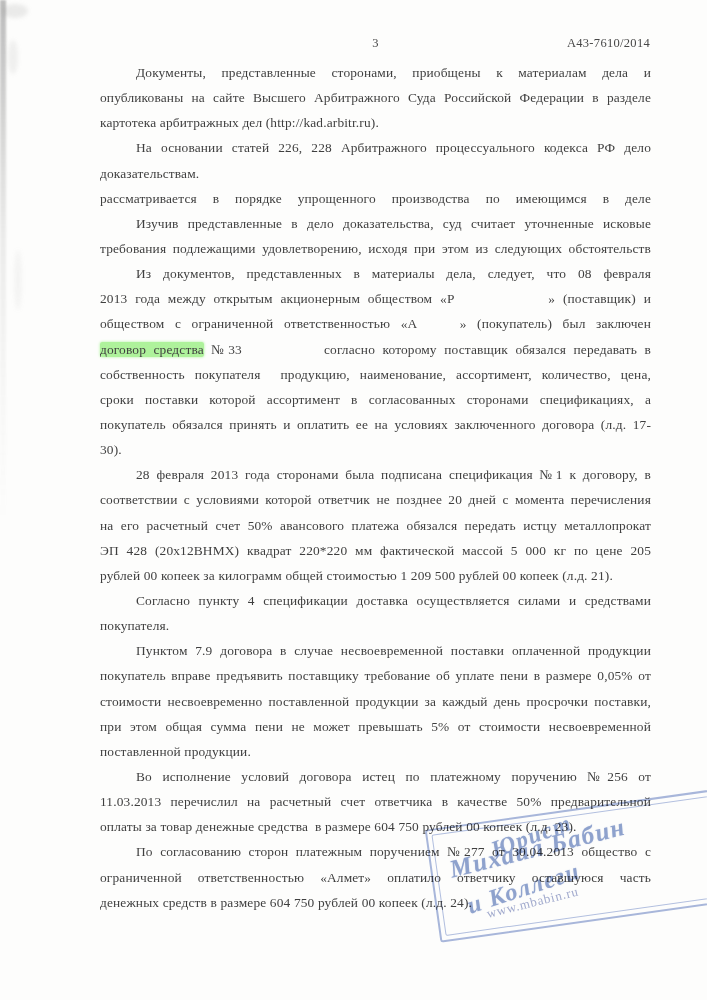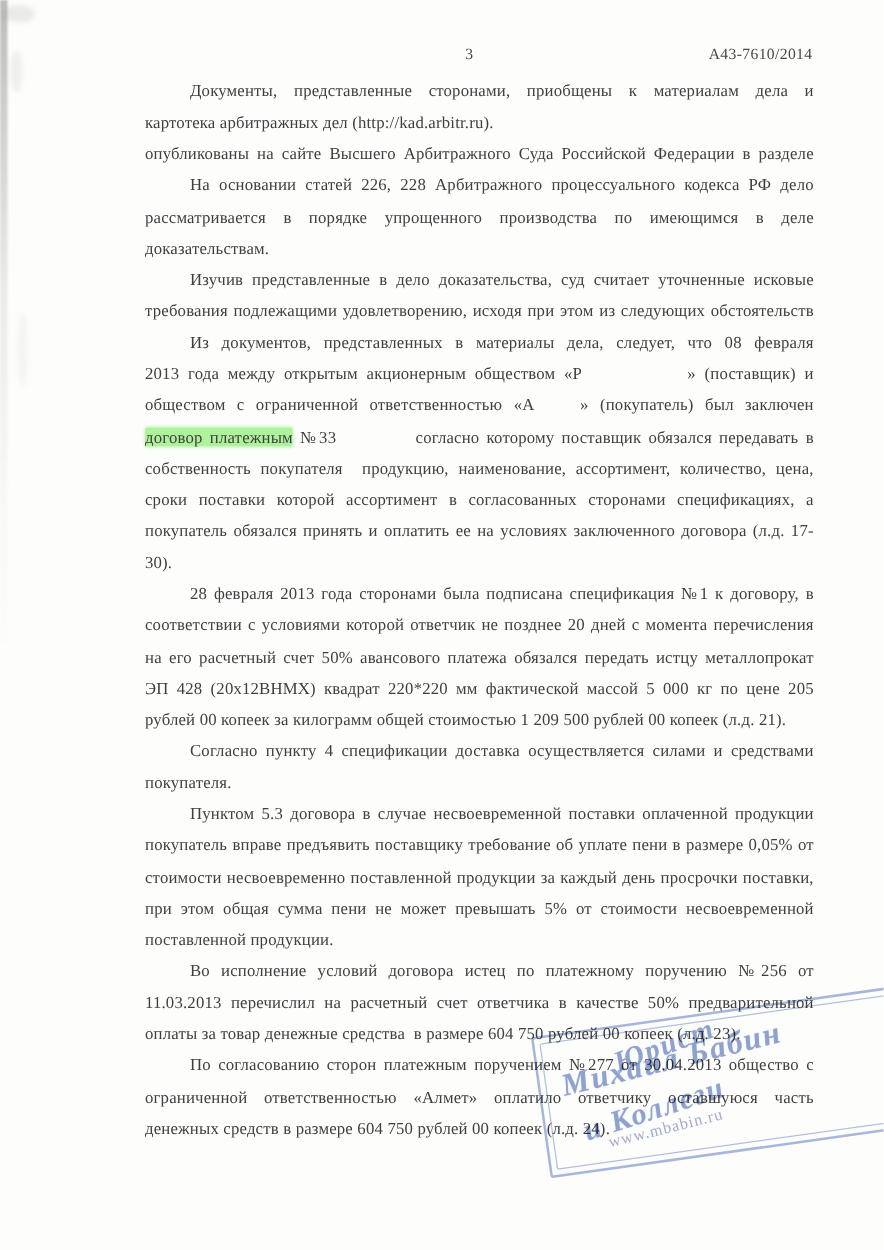--- a/index.html
+++ b/index.html
@@ -42,21 +42,21 @@
   
   .body-text{
     position:absolute;left:100px;top:60px;width:551px;
     font-size:13.4px;line-height:25.15px;letter-spacing:.15px;
     color:var(--ink,#3f3f3f);
   }
   .para{margin:0;}
   .ln{
     white-space:nowrap;
     text-align:justify;text-align-last:justify;
-    height:25.15px;overflow:visible;margin-left:16px;
+    height:25.15px;overflow:visible;
   }
   .ln.first{text-indent:36px;}
   .ln.last{text-align-last:left;}
   .hl{
     background:var(--hl,#aef29b);
     box-shadow:0 0 3px var(--hl,#aef29b);
     border-radius:2px;
   }
   
   .stamp-layer{
@@ -101,55 +101,55 @@
   <div class="scan-smudge-3"></div>
 
   <div class="page-header">
     <span class="page-num">3</span>
     <span class="case-num">А43-7610/2014</span>
   </div>
 
   <div class="body-text" id="paragraphs">
       <div class="para">
         <div class="ln first"><span>Документы, представленные сторонами, приобщены к материалам дела и</span></div>
+        <div class="ln"><span>опубликованы на сайте Высшего Арбитражного Суда Российской Федерации в разделе</span></div>
         <div class="ln last"><span>картотека арбитражных дел (http://kad.arbitr.ru).</span></div>
-        <div class="ln"><span>опубликованы на сайте Высшего Арбитражного Суда Российской Федерации в разделе</span></div>
       </div>
       <div class="para">
         <div class="ln first"><span>На основании статей 226, 228 Арбитражного процессуального кодекса РФ дело</span></div>
+        <div class="ln last"><span>доказательствам.</span></div>
         <div class="ln"><span>рассматривается в порядке упрощенного производства по имеющимся в деле</span></div>
-        <div class="ln last"><span>доказательствам.</span></div>
       </div>
       <div class="para">
         <div class="ln first"><span>Изучив представленные в дело доказательства, суд считает уточненные исковые</span></div>
         <div class="ln"><span>требования подлежащими удовлетворению, исходя при этом из следующих обстоятельств</span></div>
       </div>
       <div class="para">
         <div class="ln first"><span>Из документов, представленных в материалы дела, следует, что 08 февраля</span></div>
         <div class="ln"><span>2013 года между открытым акционерным обществом «Р&nbsp;&nbsp;&nbsp;&nbsp;&nbsp;&nbsp;&nbsp;&nbsp;&nbsp;&nbsp;&nbsp;&nbsp;» (поставщик) и</span></div>
         <div class="ln"><span>обществом с ограниченной ответственностью «А&nbsp;&nbsp;&nbsp;&nbsp;» (покупатель) был заключен</span></div>
-        <div class="ln"><span class="hl">договор платежным</span><span> №33&nbsp;&nbsp;&nbsp;&nbsp;&nbsp;&nbsp;&nbsp;&nbsp;&nbsp;&nbsp; согласно которому поставщик обязался передавать в</span></div>
+        <div class="ln"><span class="hl">договор средства</span><span> №33&nbsp;&nbsp;&nbsp;&nbsp;&nbsp;&nbsp;&nbsp;&nbsp;&nbsp;&nbsp; согласно которому поставщик обязался передавать в</span></div>
         <div class="ln"><span>собственность покупателя&nbsp; продукцию, наименование, ассортимент, количество, цена,</span></div>
         <div class="ln"><span>сроки поставки которой ассортимент в согласованных сторонами спецификациях, а</span></div>
         <div class="ln"><span>покупатель обязался принять и оплатить ее на условиях заключенного договора (л.д. 17-</span></div>
         <div class="ln last"><span>30).</span></div>
       </div>
       <div class="para">
         <div class="ln first"><span>28 февраля 2013 года сторонами была подписана спецификация №1 к договору, в</span></div>
         <div class="ln"><span>соответствии с условиями которой ответчик не позднее 20 дней с момента перечисления</span></div>
         <div class="ln"><span>на его расчетный счет 50% авансового платежа обязался передать истцу металлопрокат</span></div>
         <div class="ln"><span>ЭП 428 (20х12ВНМХ) квадрат 220*220 мм фактической массой 5 000 кг по цене 205</span></div>
         <div class="ln last"><span>рублей 00 копеек за килограмм общей стоимостью 1 209 500 рублей 00 копеек (л.д. 21).</span></div>
       </div>
       <div class="para">
         <div class="ln first"><span>Согласно пункту 4 спецификации доставка осуществляется силами и средствами</span></div>
         <div class="ln last"><span>покупателя.</span></div>
       </div>
       <div class="para">
-        <div class="ln first"><span>Пунктом 5.3 договора в случае несвоевременной поставки оплаченной продукции</span></div>
+        <div class="ln first"><span>Пунктом 7.9 договора в случае несвоевременной поставки оплаченной продукции</span></div>
         <div class="ln"><span>покупатель вправе предъявить поставщику требование об уплате пени в размере 0,05% от</span></div>
         <div class="ln"><span>стоимости несвоевременно поставленной продукции за каждый день просрочки поставки,</span></div>
         <div class="ln"><span>при этом общая сумма пени не может превышать 5% от стоимости несвоевременной</span></div>
         <div class="ln last"><span>поставленной продукции.</span></div>
       </div>
       <div class="para">
         <div class="ln first"><span>Во исполнение условий договора истец по платежному поручению №256 от</span></div>
         <div class="ln"><span>11.03.2013 перечислил на расчетный счет ответчика в качестве 50% предварительной</span></div>
         <div class="ln last"><span>оплаты за товар денежные средства&nbsp; в размере 604 750 рублей 00 копеек (л.д. 23).</span></div>
       </div>

